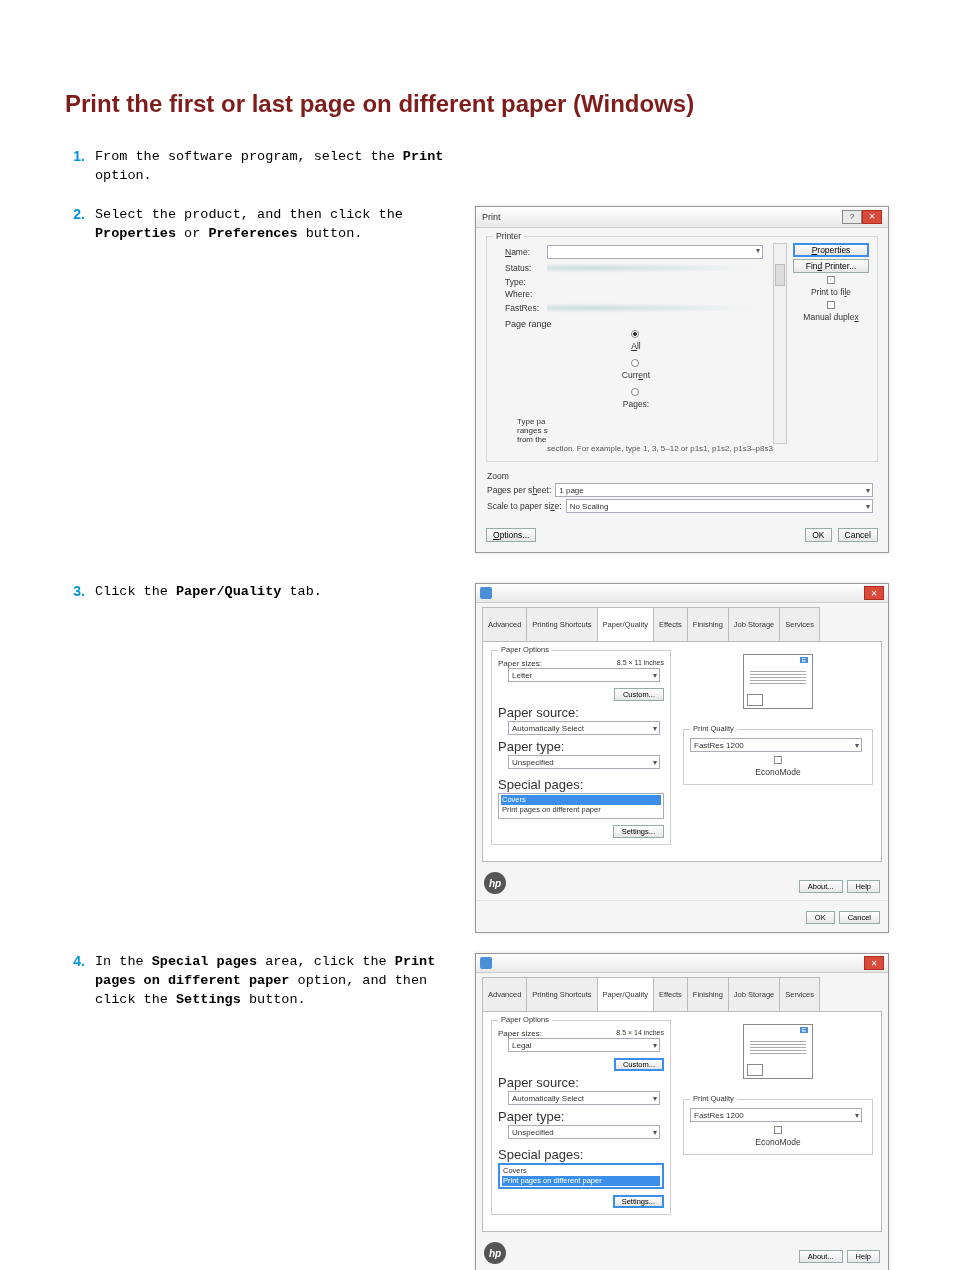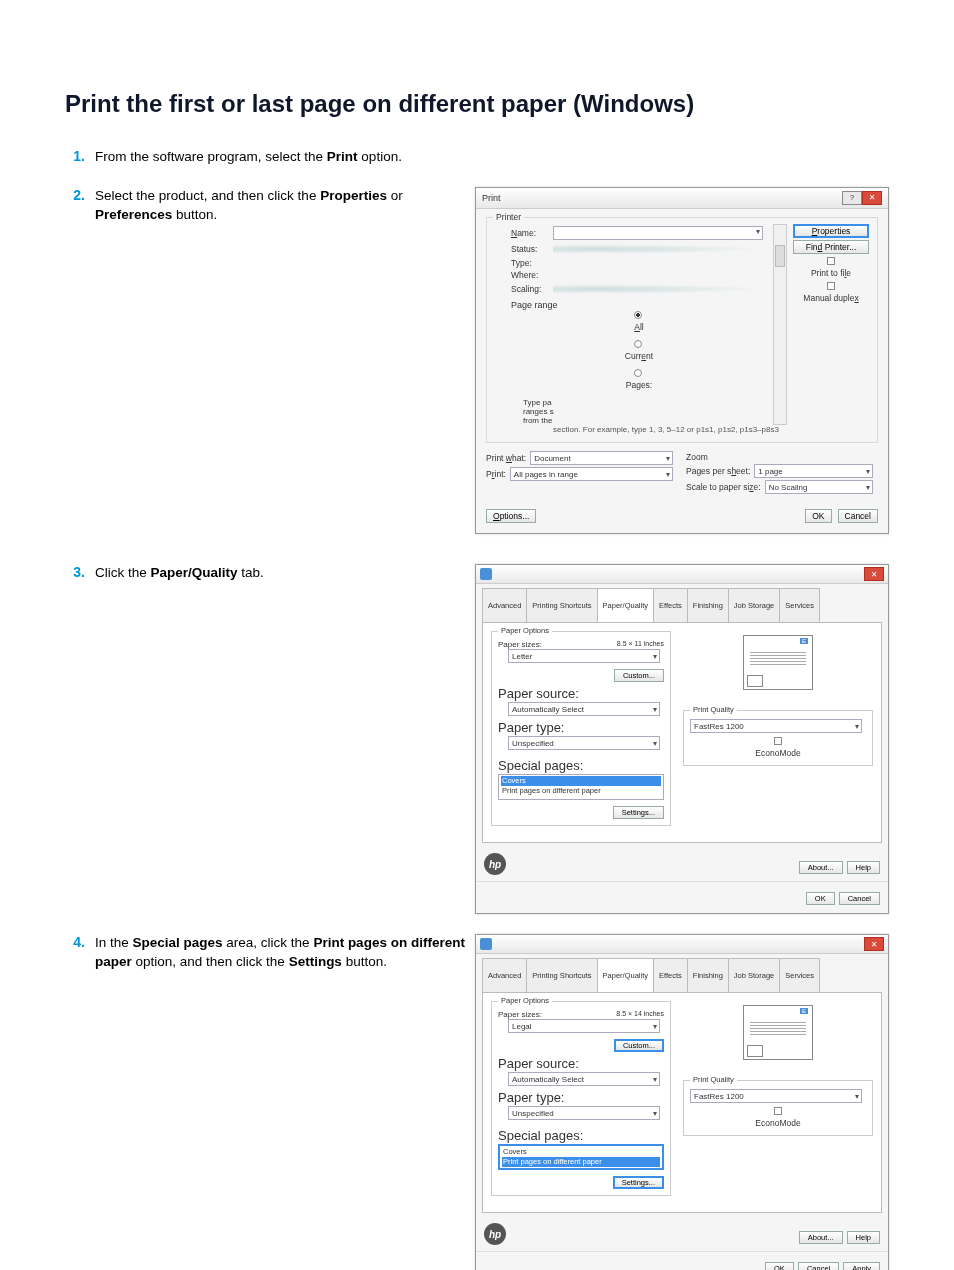--- a/index.html
+++ b/index.html
@@ -5,21 +5,21 @@
     * { box-sizing: border-box; margin: 0; padding: 0; }
     body {
       font-family: Arial, Helvetica, sans-serif;
       background: #fff;
       width: 954px;
       min-height: 1270px;
       position: relative;
       padding: 90px 65px 60px 65px;
     }
     .page-title {
-      color: #0f172a;
+      color: #7f1d1d;
       font-size: 24px;
       font-weight: bold;
       margin-bottom: 30px;
     }
     .step-row {
       display: flex;
       align-items: flex-start;
       margin-bottom: 20px;
     }
     .step-left {
@@ -34,20 +34,21 @@
       font-size: 14px;
       width: 30px;
       flex-shrink: 0;
       text-align: right;
       padding-right: 10px;
     }
     .step-text {
       font-size: 13.5px;
       line-height: 1.4;
       color: #000;
+      font-family: Liberation Mono, monospace;
     }
     .step-right {
       flex: 1;
     }
 
     
     .dialog {
       border: 1px solid #999;
       background: #f5f5f5;
       font-size: 9px;
@@ -68,21 +69,21 @@
       border: 1px solid #888;
       display: flex; align-items:center; justify-content:center;
       font-size: 8px;
     }
     .win-help { background:#e8e8e8; }
     .win-close { background:#d94a3a; color:#fff; border-color:#b03020; }
 
     .dlg-body { padding: 8px 10px 10px 10px; }
     .printer-box {
       border: 1px solid #d8d8d8;
-      padding: 6px 8px 8px 24px;
+      padding: 6px 8px 8px 18px;
       margin-bottom: 6px;
       position: relative;
     }
     .box-label {
       position: absolute;
       top: -6px; left: 6px;
       background: #f5f5f5;
       padding: 0 3px;
       font-size: 8.5px;
     }
@@ -315,21 +316,21 @@
                   <span class="plabel">Status:</span>
                   <div class="smear" style="flex:1"></div>
                 </div>
               <div class="prow">
                   <span class="plabel">Type:</span>
                 </div>
               <div class="prow">
                   <span class="plabel">Where:</span>
                 </div>
               <div class="prow">
-                  <span class="plabel">Scaling:</span>
+                  <span class="plabel">FastRes:</span>
                   <div class="smear" style="flex:1"></div>
                 </div>
               <div style="margin-top:4px">Page range</div>
               <div class="chk">
                   <span class="radio on"></span>
                   <span><u>A</u>ll</span>
                   <div class="smear" style="flex:1"></div>
                 </div>
               <div class="chk">
                   <span class="radio"></span>
@@ -355,30 +356,20 @@
                 </label>
               <label class="chk">
                   <span class="chk-box"></span>
                   <span>Manual duple<u>x</u></span>
                 </label>
             </div>
           </div>
           <div class="page-range-note">section. For example, type 1, 3, 5–12 or p1s1, p1s2, p1s3–p8s3</div>
         </div>
         <div class="mid-row">
-          <div class="mid-col">
-            <div class="label-pair">
-                <span class="lbl">Print <u>w</u>hat:</span>
-                <span class="combo combo-filled">Document</span>
-              </div>
-            <div class="label-pair">
-                <span class="lbl">P<u>r</u>int:</span>
-                <span class="combo combo-filled">All pages in range</span>
-              </div>
-          </div>
           <div class="mid-col zoom-box">
             <div style="font-size:8.5px; margin-bottom:2px">Zoom</div>
             <div class="label-pair">
                 <span class="lbl">Pages per s<u>h</u>eet:</span>
                 <span class="combo combo-filled">1 page</span>
               </div>
             <div class="label-pair">
                 <span class="lbl">Scale to paper si<u>z</u>e:</span>
                 <span class="combo combo-filled">No Scaling</span>
               </div>

